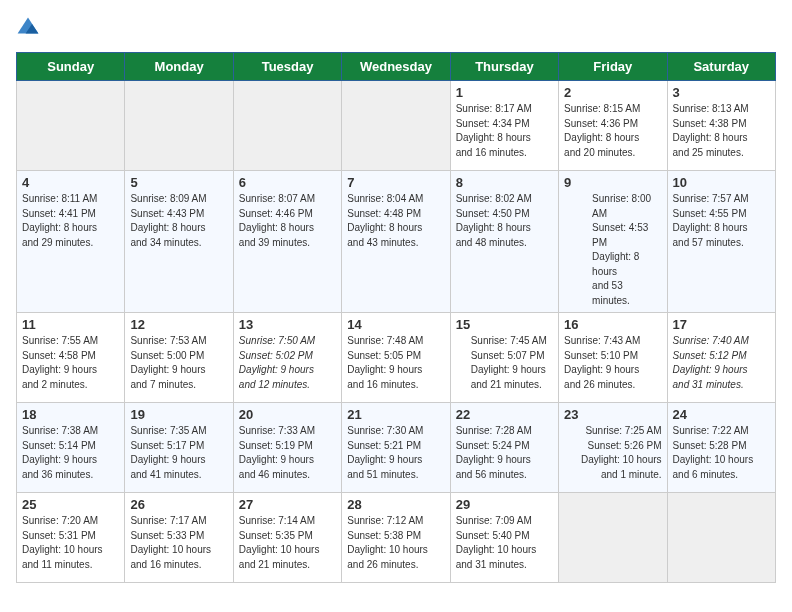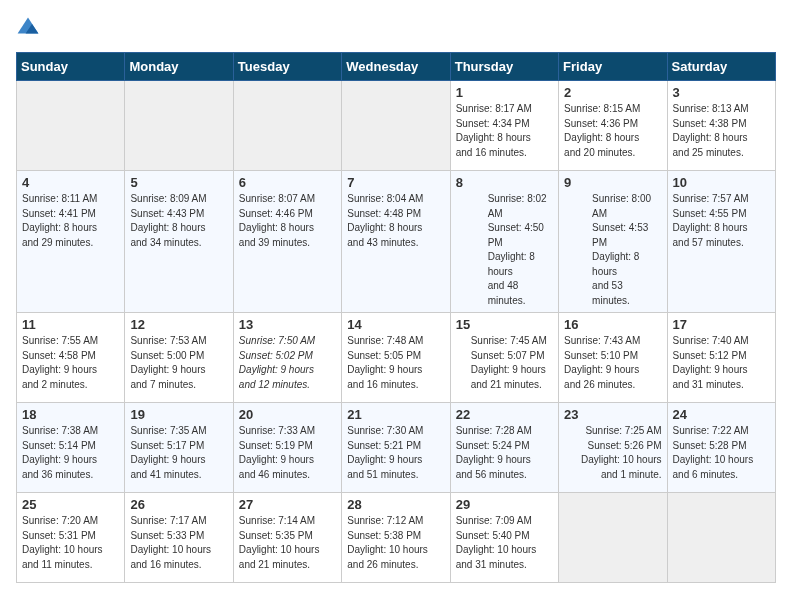--- a/index.html
+++ b/index.html
@@ -41,26 +41,26 @@
     .subtitle {
       font-size: 14px;
       color: #555;
     }
     table {
       width: 100%;
       border-collapse: collapse;
       table-layout: fixed;
     }
     thead th {
-      background: #0c4a6e;
+      background: #15803d;
       color: #fff;
       font-size: 13px;
       font-weight: bold;
       padding: 6px 4px;
-      text-align: left;
+      text-align: center;
       border: 1px solid #2a6099;
     }
     tbody td {
       vertical-align: top;
       border: 1px solid #ccc;
       padding: 4px 5px;
       font-size: 10.5px;
       color: #333;
       height: 90px;
     }
@@ -164,21 +164,21 @@
         </td>
         <td>
           <div class="day-number">7</div>
           <div class="day-info" style="white-space: pre-line;">Sunrise: 8:04 AM
 Sunset: 4:48 PM
 Daylight: 8 hours
 and 43 minutes.</div>
         </td>
         <td>
           <div class="day-number">8</div>
-          <div class="day-info" style="white-space: pre-line; margin-left: 32px;">Sunrise: 8:02 AM
+          <div class="day-info" style="white-space: pre-line;">Sunrise: 8:02 AM
 Sunset: 4:50 PM
 Daylight: 8 hours
 and 48 minutes.</div>
         </td>
         <td>
           <div class="day-number">9</div>
           <div class="day-info" style="white-space: pre-line; margin-left: 28px;">Sunrise: 8:00 AM
 Sunset: 4:53 PM
 Daylight: 8 hours
 and 53 minutes.</div>
@@ -229,21 +229,21 @@
         </td>
         <td>
           <div class="day-number">16</div>
           <div class="day-info" style="white-space: pre-line;">Sunrise: 7:43 AM
 Sunset: 5:10 PM
 Daylight: 9 hours
 and 26 minutes.</div>
         </td>
         <td>
           <div class="day-number">17</div>
-          <div class="day-info" style="white-space: pre-line;">Sunrise: 7:40 AM
+          <div class="day-info" style="white-space: pre-line; font-style: italic;">Sunrise: 7:40 AM
 Sunset: 5:12 PM
 Daylight: 9 hours
 and 31 minutes.</div>
         </td>
       </tr>
       <tr>
         <td>
           <div class="day-number">18</div>
           <div class="day-info" style="white-space: pre-line;">Sunrise: 7:38 AM
 Sunset: 5:14 PM

